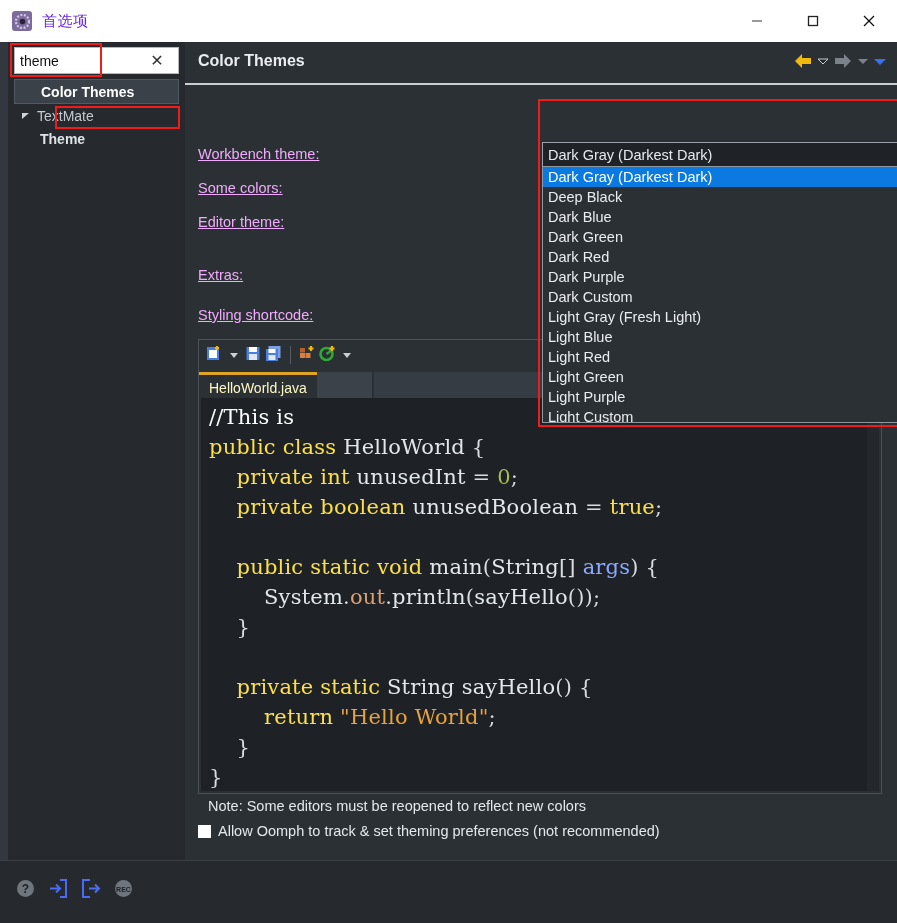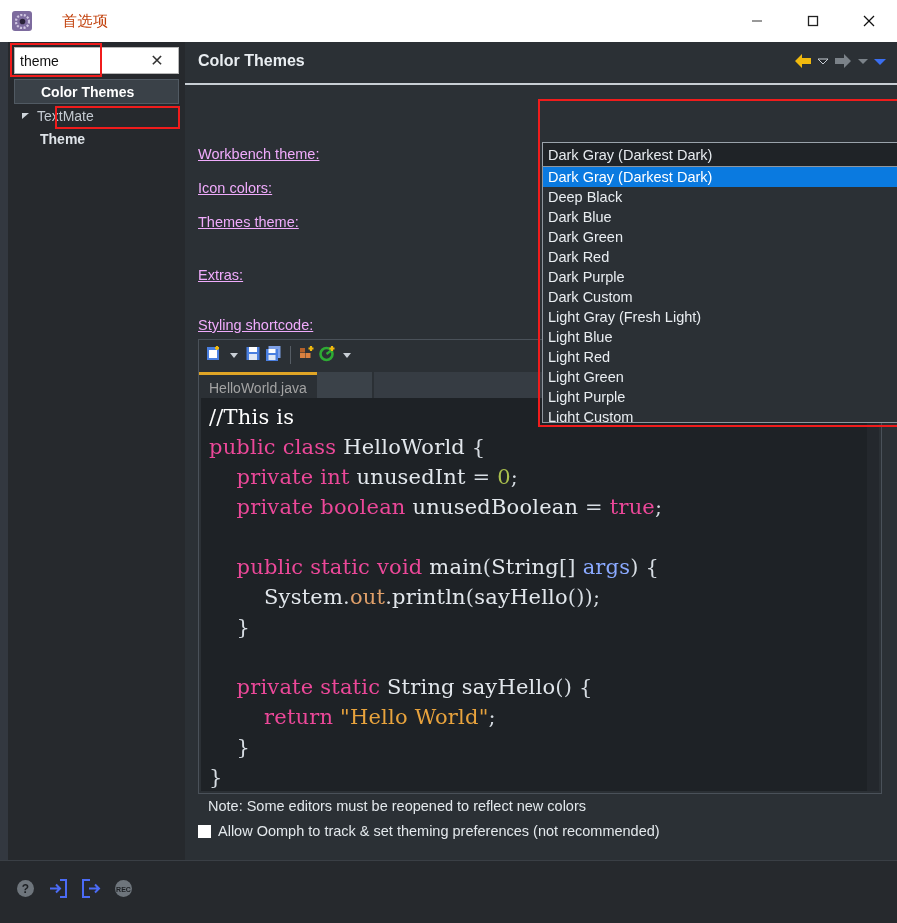--- a/index.html
+++ b/index.html
@@ -33,24 +33,23 @@
   }
   .title-icon {
     width: 20px; height: 20px; margin-left: 12px; margin-right: 10px;
     border-radius: 3px;
     background: #7d6b9e;
     display: flex; align-items: center; justify-content: center;
     flex: none;
   }
   .title-icon svg { display: block; }
   .title-text {
-    font-size: 15px; color: #c2410c;
+    font-size: 15px; color: #6d28d9;
     font-family: "DejaVu Sans", sans-serif;
     letter-spacing: .5px;
-    margin-left: 20px;
   }
   .win-btns { margin-left: auto; display: flex; height: 42px; }
   .win-btn {
     width: 56px; height: 42px;
     display: flex; align-items: center; justify-content: center;
     color: #222;
   }
 
   
   .leftpanel {
@@ -125,21 +124,21 @@
 
   
   .flabel {
     position: absolute; left: 13px;
     font-size: 14.5px; color: #f0abfc; text-decoration: underline;
   }
   #lbl-workbench { top: 104px; }
   #lbl-iconcolors{ top: 138px; }
   #lbl-editor    { top: 172px; }
   #lbl-extras    { top: 225px; }
-  #lbl-styling   { top: 275px; }
+  #lbl-styling   { top: 265px; }
 
   
   .combo {
     position: absolute; left: 357px; top: 100px;
     width: 455px; height: 25px;
     background: #1f2327; border: 1px solid #9aa3ab;
     display: flex; align-items: center;
   }
   .combo-val {
     font-size: 14.5px; color: #e6eaee; padding-left: 5px;
@@ -175,42 +174,42 @@
   .tb-sep { width: 1px; height: 18px; background: #565d65; margin: 0 5px; }
   .caret-dn {
     width: 0; height: 0;
     border-left: 4px solid transparent; border-right: 4px solid transparent;
     border-top: 5px solid #c9cfd6; margin: 0 4px;
   }
   .tabs-row { height: 28px; display: flex; align-items: flex-end; }
   .tab {
     height: 26px; line-height: 26px;
     padding: 0 10px;
-    font-size: 14px; color: #a3a3a3;
+    font-size: 14px; color: #fef9c3;
     background: #2b3035;
     border-top: 3px solid #e0a526;
     position: relative;
   }
   .tab-filler { flex: 1; height: 26px; background: #363c43; margin-left: 2px;}
   .tab-filler2 { width: 55px; height: 26px; background: #3b4249; }
 
   .codearea {
     position: relative;
     height: 393px; background: #1e2226;
     margin: 0 2px 2px 2px;
     overflow: hidden;
   }
   .code {
     font-family: "DejaVu Serif", serif;
     font-size: 21px; line-height: 30px;
     white-space: pre;
     padding: 4px 0 0 8px;
     letter-spacing: .2px;
   }
-  .k  { color: #ec4899; }   
+  .k  { color: #fde047; }   
   .pl { color: #d7dde3; }   
   .cm { color: #ffffff; }   
   .st { color: #e8a33d; }   
   .nu { color: #a9bf4d; }   
   .fn { color: #e2e7ec; }   
   .fd { color: #e0a06a; }   
   .ar { color: #8aa9ff; }   
 
   .code-scroll-v {
     position: absolute; right: 0; top: 0; width: 12px; height: 393px;
@@ -346,22 +345,22 @@
           </svg>
       </span>
       <span>
         <svg width="14" height="11" viewBox="0 0 14 11">
             <path d="M1 3 L13 3 L7 9 Z" fill="#3a6ef0"></path>
           </svg>
       </span>
     </div>
 
     <div class="flabel" id="lbl-workbench">Workbench theme:</div>
-    <div class="flabel" id="lbl-iconcolors">Icon colors:</div>
-    <div class="flabel" id="lbl-editor">Themes theme:</div>
+    <div class="flabel" id="lbl-iconcolors">Some colors:</div>
+    <div class="flabel" id="lbl-editor">Editor theme:</div>
     <div class="flabel" id="lbl-extras">Extras:</div>
     <div class="flabel" id="lbl-styling">Styling shortcode:</div>
 
     <span class="refresh-1">
       <svg width="16" height="16" viewBox="0 0 16 16">
         <path d="M13 8a5 5 0 1 1-1.6-3.6" fill="none" stroke="#8b9299" stroke-width="1.6"></path>
         <path d="M13 1.5 L13 5 L9.5 5" fill="none" stroke="#8b9299" stroke-width="1.6"></path>
         <path d="M3 8a5 5 0 0 0 1.6 3.6" fill="none" stroke="#8b9299" stroke-width="1.6"></path>
         <path d="M3 14.5 L3 11 L6.5 11" fill="none" stroke="#8b9299" stroke-width="1.6"></path>
       </svg>

